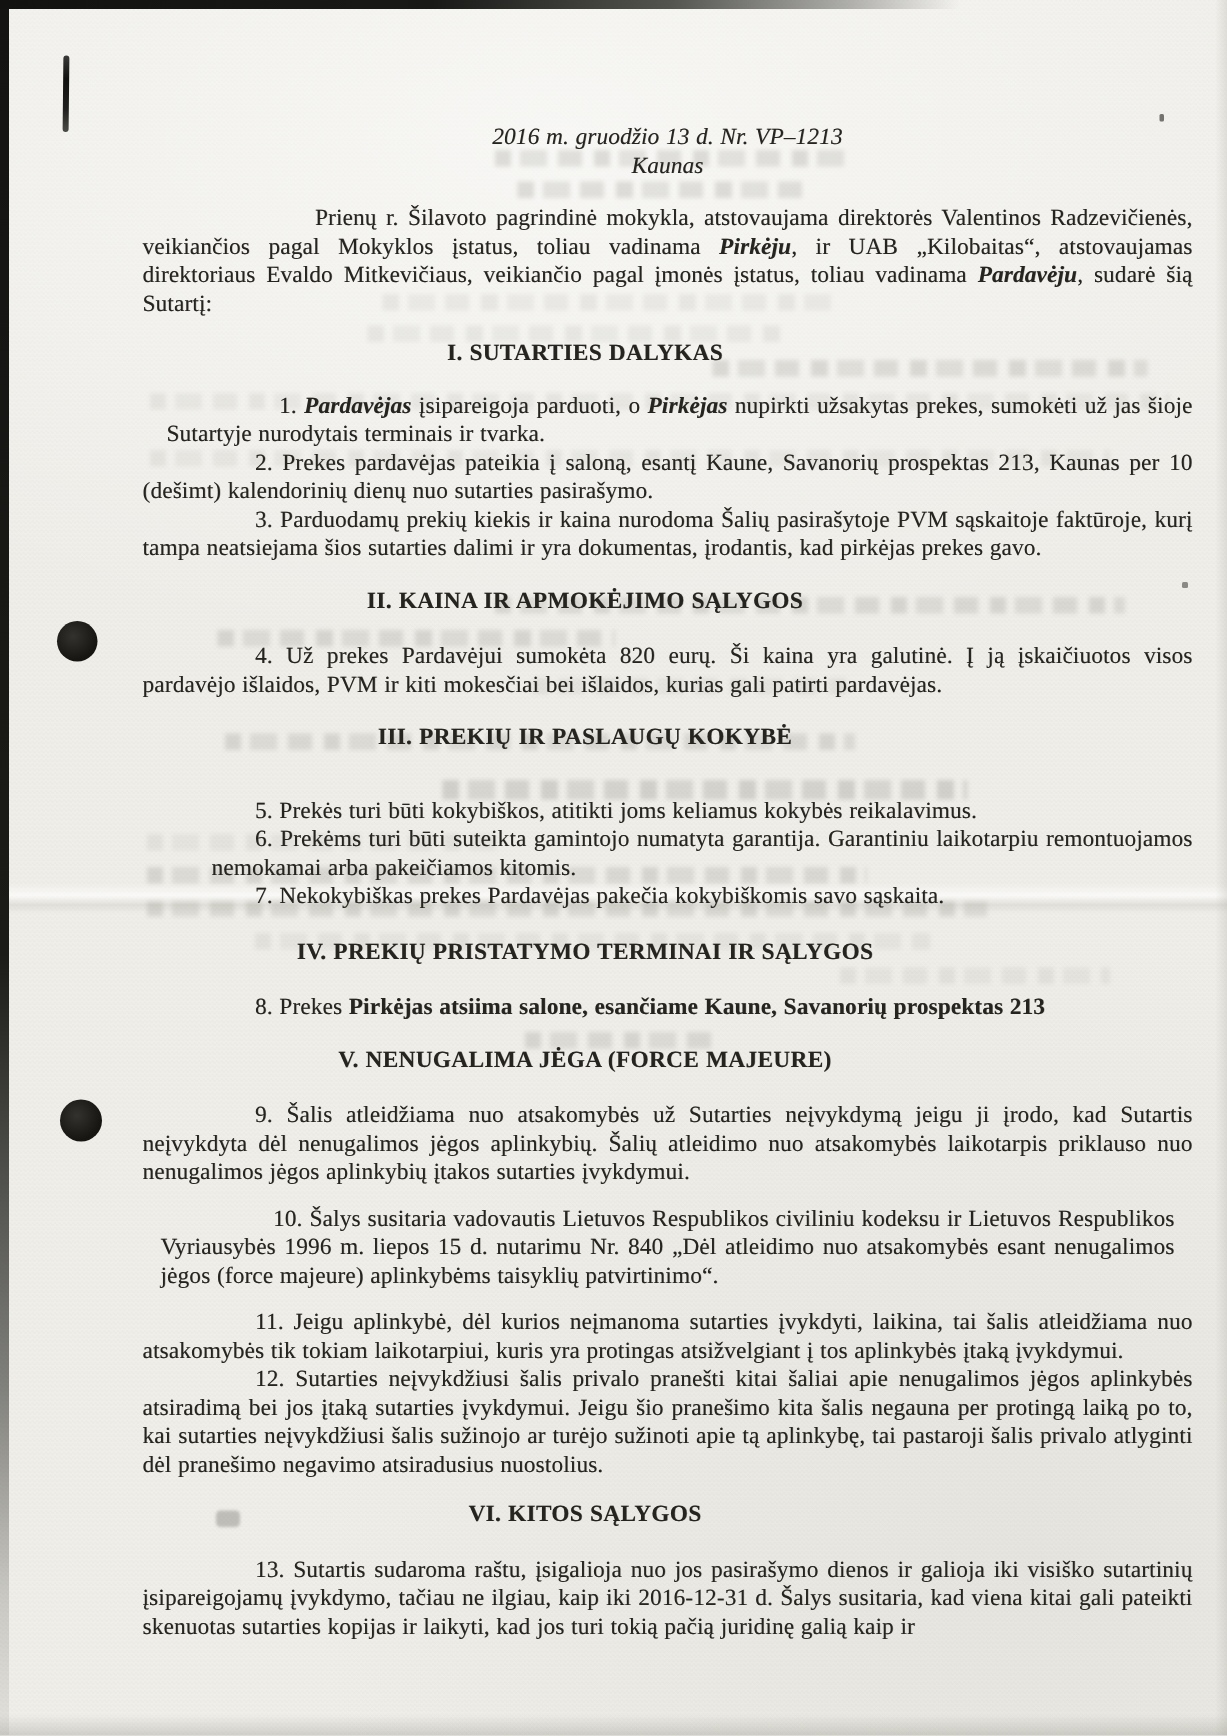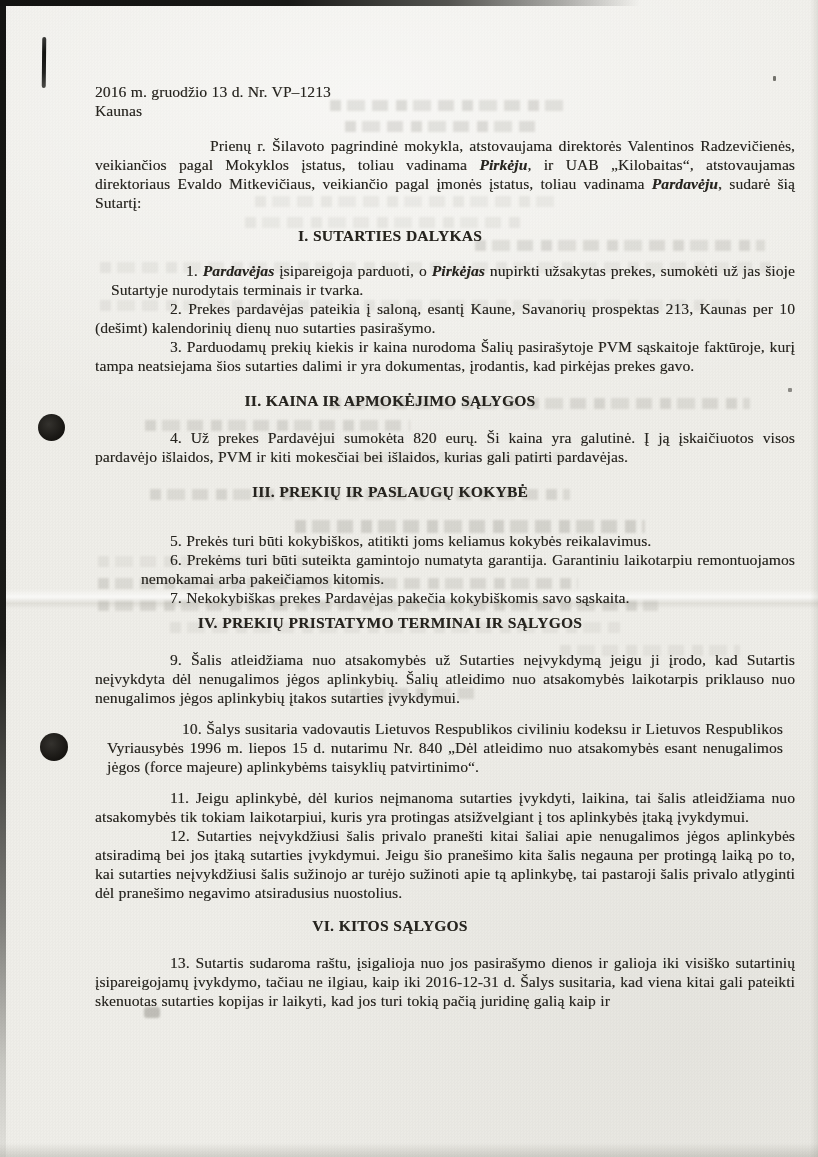--- a/index.html
+++ b/index.html
@@ -44,30 +44,30 @@
     background-image:repeating-linear-gradient(90deg,
       rgba(115,112,102,.38) 0 11px, rgba(115,112,102,0) 11px 17px,
       rgba(115,112,102,.30) 17px 35px, rgba(115,112,102,0) 35px 42px,
       rgba(115,112,102,.34) 42px 58px, rgba(115,112,102,0) 58px 66px);}
   .ghost.faint{opacity:.26;}
   .ghost.bold{opacity:.62;height:13px;}
   
   .content{position:absolute;left:95px;top:0;width:700px;font-size:15.5px;line-height:19px;
     text-align:justify;letter-spacing:.1px;word-spacing:.4px;
     text-shadow:.3px .3px .4px rgba(55,52,45,.45);}
-  .centerline{text-indent:0;}
+  .centerline{text-align:center;text-indent:0;font-style:italic;}
   .date-line{margin-top:82px;}
   .preamble{text-indent:115px;}
   .heading{font-weight:bold;text-align:center;text-indent:0;margin-right:110px;
     letter-spacing:.25px;}
   .para{text-indent:75px;}
   .para.hang{padding-left:46px;text-indent:29px;}
   .bi{font-weight:bold;font-style:italic;}
   .b{font-weight:bold;}
-  .mt14{margin-top:14px;} .mt16{margin-top:16px;} .mt18{margin-top:6px;}
+  .mt14{margin-top:14px;} .mt16{margin-top:16px;} .mt18{margin-top:18px;}
 </style>
 </head>
 <body>
 
 <div class="page">
 
   <div class="ghost" style="left:330px;top:100px;width:235px;"></div>
   <div class="ghost" style="left:345px;top:121px;width:195px;"></div>
   <div class="ghost faint" style="left:255px;top:196px;width:300px;"></div>
   <div class="ghost faint" style="left:245px;top:217px;width:280px;"></div>
@@ -106,21 +106,23 @@
     <p class="para mt18" style="margin:18px 0 0 0;">4. Už prekes Pardavėjui sumokėta 820 eurų. Ši kaina yra galutinė. Į ją įskaičiuotos visos pardavėjo išlaidos, PVM ir kiti mokesčiai bei išlaidos, kurias gali patirti pardavėjas.</p>
 
     <div class="heading mt16">III. PREKIŲ IR PASLAUGŲ KOKYBĖ</div>
 
     <p class="para mt18" style="margin:30px 0 0 0;">5. Prekės turi būti kokybiškos, atitikti joms keliamus kokybės reikalavimus.</p>
     <p class="para hang" style="margin:0;">6. Prekėms turi būti suteikta gamintojo numatyta garantija. Garantiniu laikotarpiu remontuojamos nemokamai arba pakeičiamos kitomis.</p>
     <p class="para" style="margin:0;">7. Nekokybiškas prekes Pardavėjas pakečia kokybiškomis savo sąskaita.</p>
 
     <div class="heading mt18">IV. PREKIŲ PRISTATYMO TERMINAI IR SĄLYGOS</div>
 
+    <p class="para mt18" style="margin:18px 0 0 0;"><span>8. Prekes </span><span class="b">Pirkėjas atsiima salone, esančiame Kaune, Savanorių prospektas 213</span></p>
 
+    <div class="heading mt16">V. NENUGALIMA JĖGA (FORCE MAJEURE)</div>
 
     <p class="para mt18" style="margin:18px 0 0 0;">9. Šalis atleidžiama nuo atsakomybės už Sutarties neįvykdymą jeigu ji įrodo, kad Sutartis neįvykdyta dėl nenugalimos jėgos aplinkybių. Šalių atleidimo nuo atsakomybės laikotarpis priklauso nuo nenugalimos jėgos aplinkybių įtakos sutarties įvykdymui.</p>
     <p class="para" style="margin:12px;">10. Šalys susitaria vadovautis Lietuvos Respublikos civiliniu kodeksu ir Lietuvos Respublikos Vyriausybės 1996 m. liepos 15 d. nutarimu Nr. 840 „Dėl atleidimo nuo atsakomybės esant nenugalimos jėgos (force majeure) aplinkybėms taisyklių patvirtinimo“.</p>
     <p class="para" style="margin:0;">11. Jeigu aplinkybė, dėl kurios neįmanoma sutarties įvykdyti, laikina, tai šalis atleidžiama nuo atsakomybės tik tokiam laikotarpiui, kuris yra protingas atsižvelgiant į tos aplinkybės įtaką įvykdymui.</p>
     <p class="para" style="margin:0;">12. Sutarties neįvykdžiusi šalis privalo pranešti kitai šaliai apie nenugalimos jėgos aplinkybės atsiradimą bei jos įtaką sutarties įvykdymui. Jeigu šio pranešimo kita šalis negauna per protingą laiką po to, kai sutarties neįvykdžiusi šalis sužinojo ar turėjo sužinoti apie tą aplinkybę, tai pastaroji šalis privalo atlyginti dėl pranešimo negavimo atsiradusius nuostolius.</p>
 
     <div class="heading mt14">VI. KITOS SĄLYGOS</div>
 
     <p class="para mt18" style="margin:18px 0 0 0;">13. Sutartis sudaroma raštu, įsigalioja nuo jos pasirašymo dienos ir galioja iki visiško sutartinių įsipareigojamų įvykdymo, tačiau ne ilgiau, kaip iki 2016-12-31 d. Šalys susitaria, kad viena kitai gali pateikti skenuotas sutarties kopijas ir laikyti, kad jos turi tokią pačią juridinę galią kaip ir</p>
   </div>

